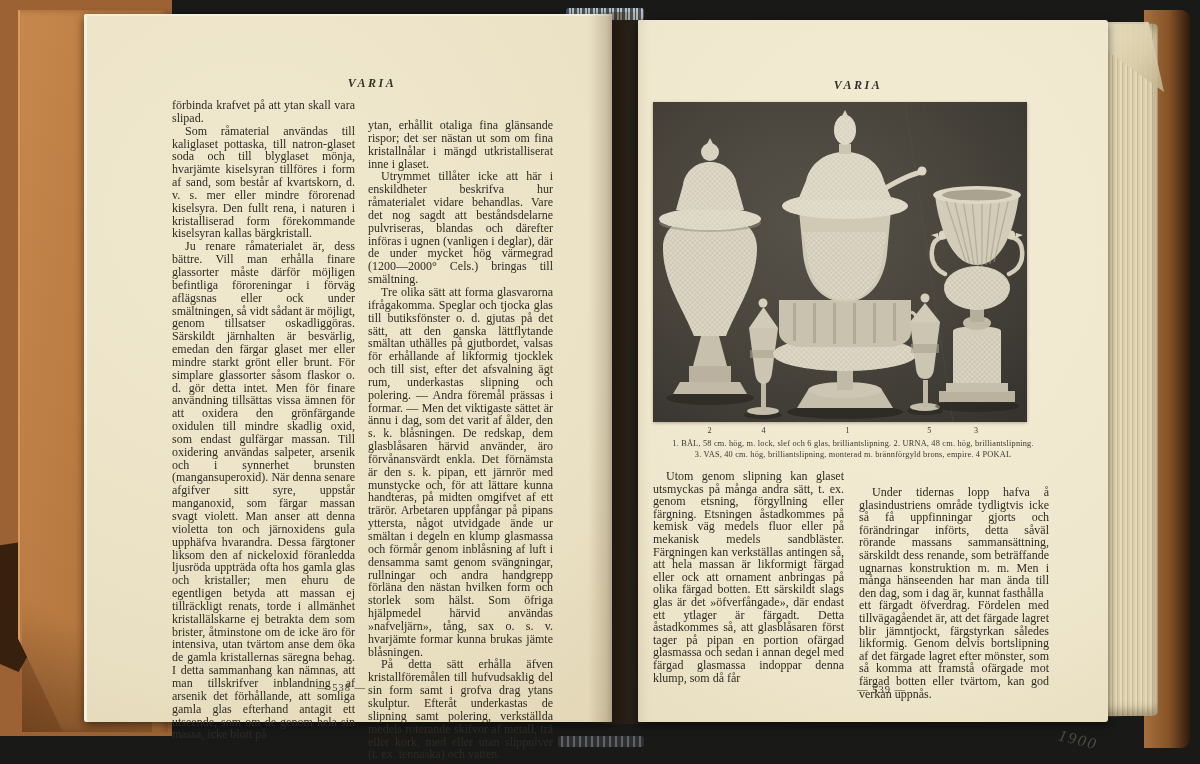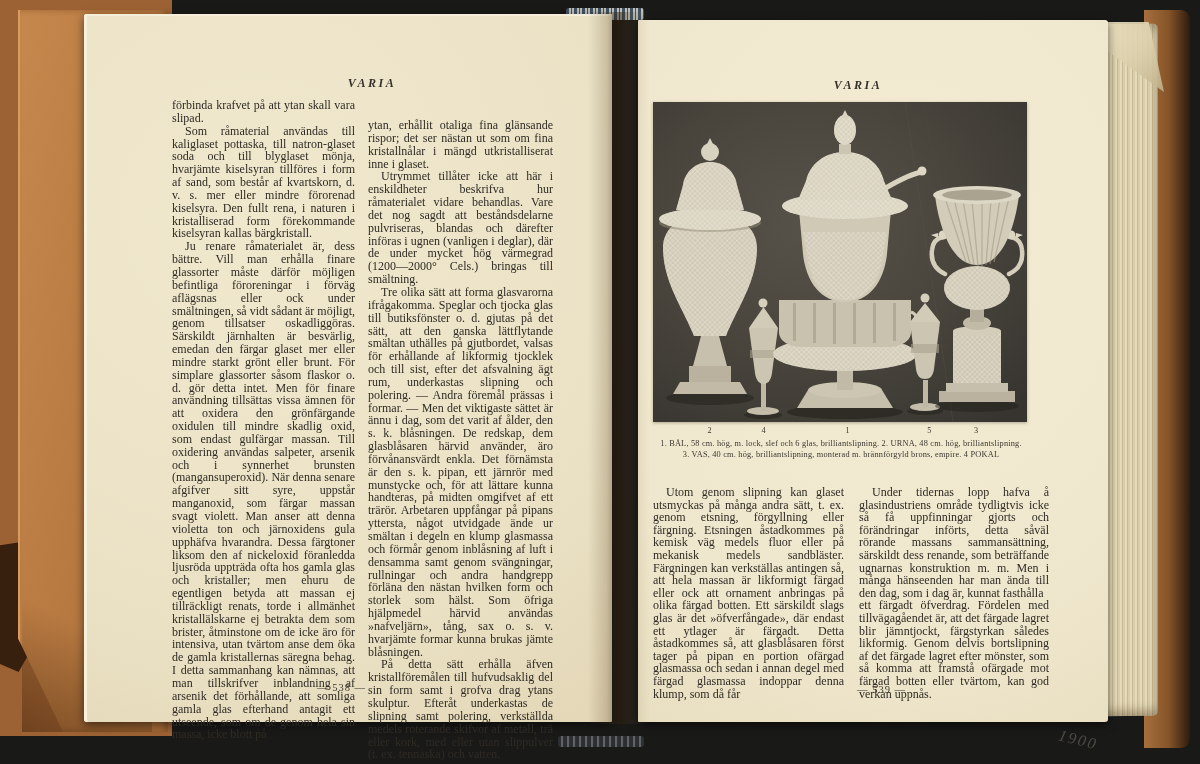--- a/index.html
+++ b/index.html
@@ -49,37 +49,37 @@
   .running-head{position:absolute;font-style:italic;font-weight:600;font-size:12px;
     letter-spacing:2.5px;color:#34302a;}
   .lp-head{left:0;top:62px;width:100%;text-align:center;padding-left:48px;box-sizing:border-box;}
   .rp-head{left:120px;top:58px;width:200px;text-align:center;}
   .col{position:absolute;text-align:justify;color:#2f2b24;font-size:12px;line-height:12.85px;}
   .para{margin:0;text-indent:0;}
   .para.indent{text-indent:13px;}
   .lp-col1{left:88px;top:85px;width:183px;height:585px;}
   .lp-col2{left:284px;top:85px;width:185px;height:585px;margin-top:20px;}
   .rp-col{line-height:12.6px;}
-  .rp-col1{left:15px;top:466px;width:191px;height:222px;}
+  .rp-col1{left:15px;top:450px;width:191px;height:222px;}
   .rp-col2{left:221px;top:466px;width:190px;height:222px;}
   .page-num{position:absolute;font-size:10.5px;letter-spacing:1px;color:#3b372f;}
   .lp-num{left:150px;top:668px;width:132px;text-align:right;}
   .rp-num{left:136px;top:664px;width:132px;text-align:right;}
   
   .figure{position:absolute;left:15px;top:82px;width:374px;height:320px;background:#403c34;
     box-shadow:0 1px 3px rgba(60,50,30,.35);}
   .figure svg{display:block;width:100%;height:100%;}
   .fig-numbers{position:absolute;left:15px;top:406px;width:374px;height:11px;font-size:8.2px;color:#3b372f;}
   .fig-numbers span{position:absolute;}
   .fig-numbers span:nth-child(1){left:14.6%;}
   .fig-numbers span:nth-child(2){left:29%;}
   .fig-numbers span:nth-child(3){left:51.5%;}
   .fig-numbers span:nth-child(4){left:73.3%;}
   .fig-numbers span:nth-child(5){left:85.8%;}
-  .fig-caption{position:absolute;left:8px;top:418px;width:390px;text-align:center;
+  .fig-caption{position:absolute;left:20px;top:418px;width:390px;text-align:center;
     font-size:8.3px;line-height:11px;letter-spacing:.2px;color:#3b372f;}
 </style>
 </head>
 <body>
 
 <div class="flap-a"></div>
 <div class="cover-wedge"></div>
 <div class="flap-b"></div>
 <div class="flap-fold"></div>
 <div class="underpages"></div>

